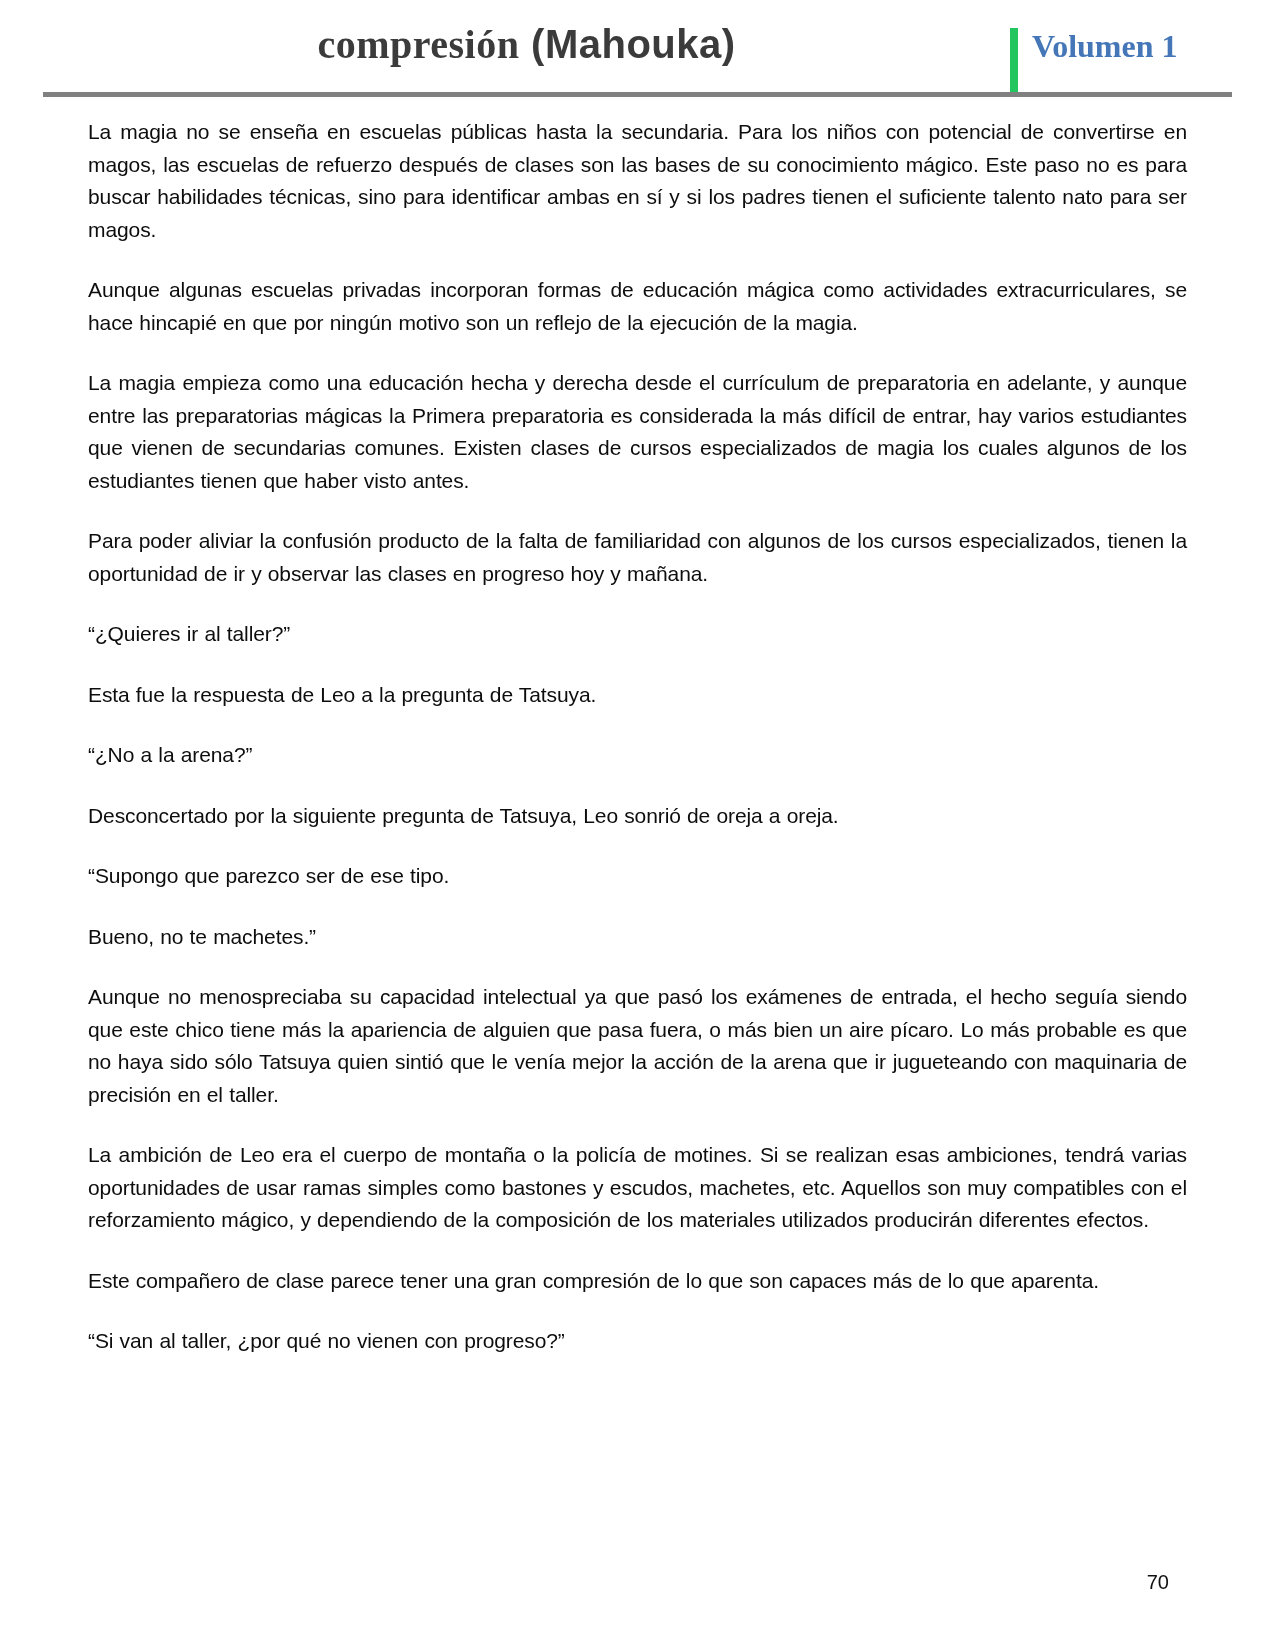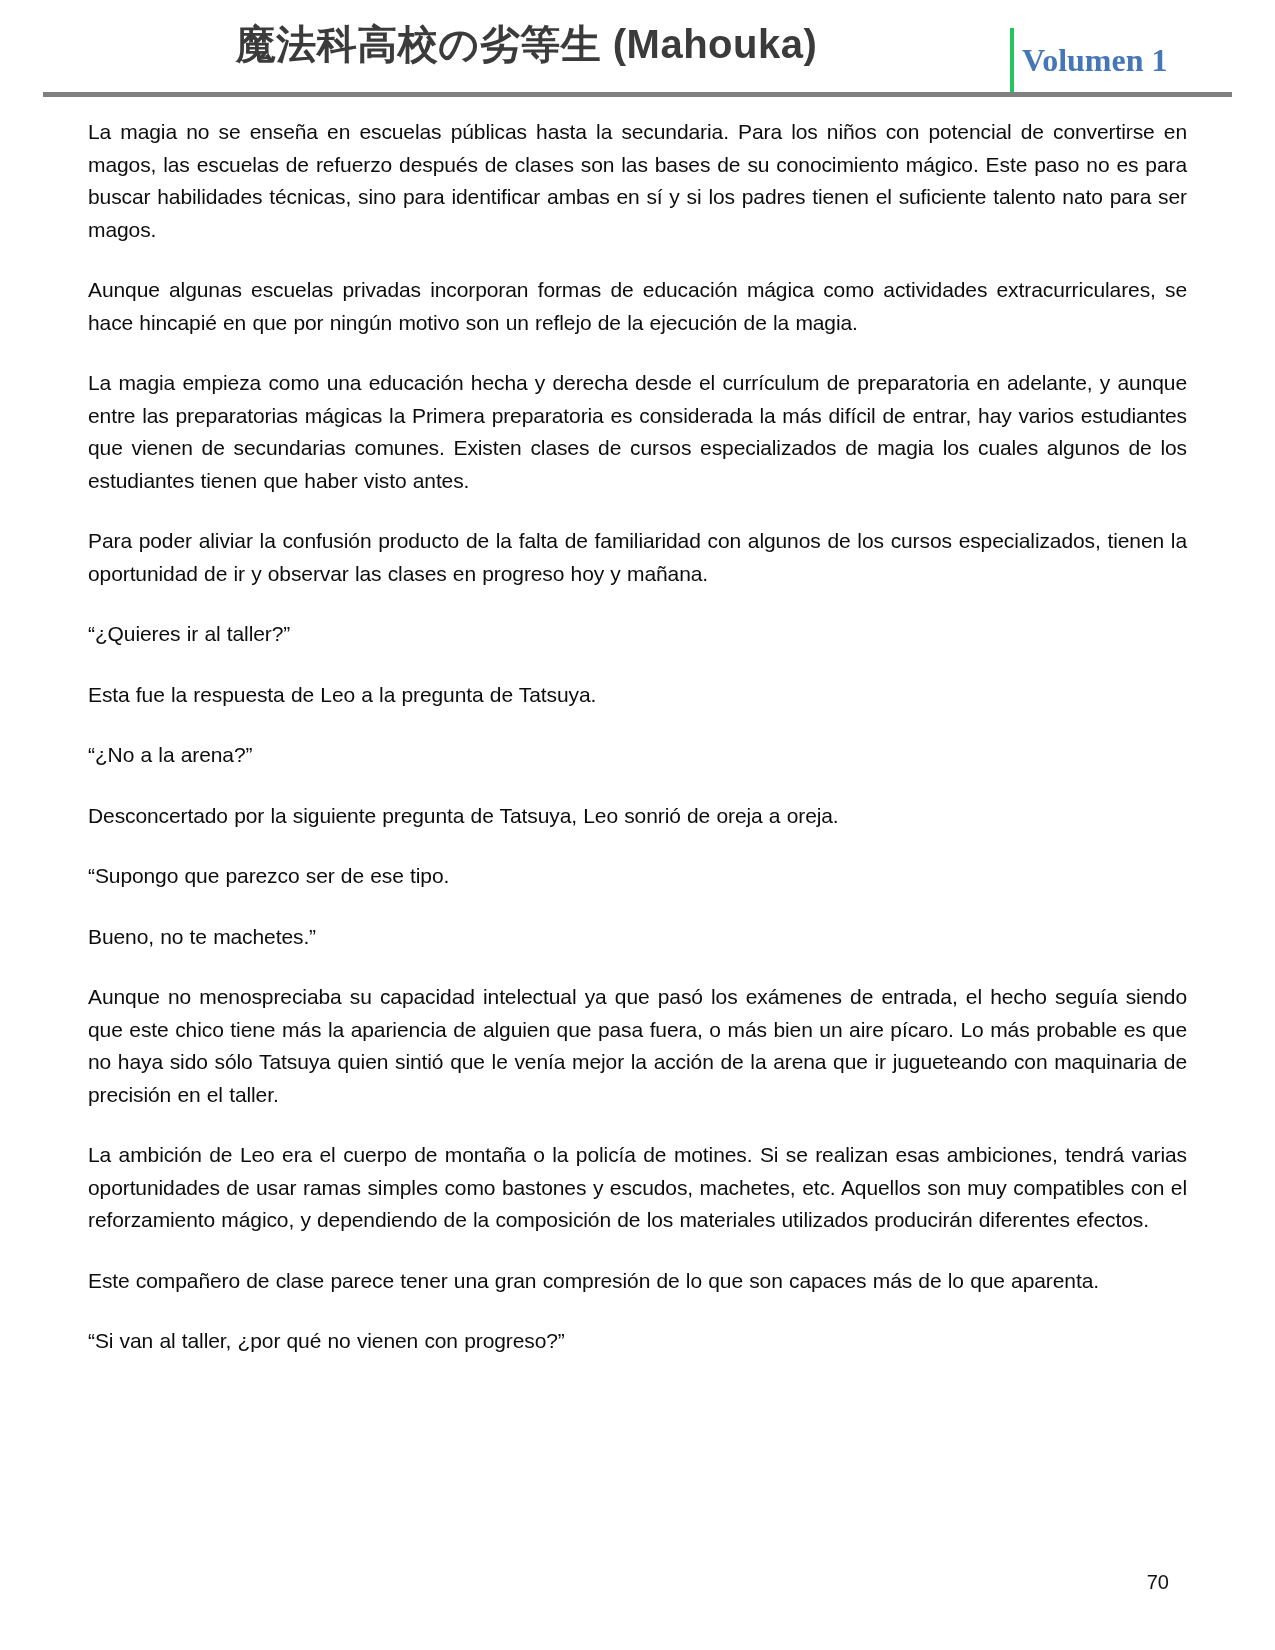--- a/index.html
+++ b/index.html
@@ -51,24 +51,24 @@
     font-family: "Liberation Serif", "DejaVu Serif", serif;
     font-weight: 600;
   }
   .book-title .latin {
     font-family: "Liberation Sans", sans-serif;
     font-weight: bold;
   }
   .header-right {
     width: 222px;
     height: 64px;
-    border-left: 4px solid #22c55e;
+    border-left: 8px solid #22c55e;
     display: flex;
-    align-items: center;
-    padding-left: 8px;
+    align-items: flex-start;
+    padding-left: 14px;
     box-sizing: border-box;
   }
   .volume-label {
     font-family: "Liberation Serif", "DejaVu Serif", serif;
     font-weight: bold;
     font-size: 32px;
     color: #4577b8;
     white-space: nowrap;
   }
   
@@ -94,21 +94,21 @@
     color: #111111;
   }
 </style>
 </head>
 <body>
 
 <div class="page">
 
   <header class="page-header">
     <div class="header-left">
-      <h1 class="book-title"><span class="jp">魔法科高校の劣等生</span><span class="latin"> (Mahouka)</span></h1>
+      <h1 class="book-title"><span class="jp">compresión</span><span class="latin"> (Mahouka)</span></h1>
     </div>
     <div class="header-right">
       <div class="volume-label">Volumen 1</div>
     </div>
   </header>
 
   <main class="page-body">
     <p>La magia no se enseña en escuelas públicas hasta la secundaria. Para los niños con potencial de convertirse en magos, las escuelas de refuerzo después de clases son las bases de su conocimiento mágico. Este paso no es para buscar habilidades técnicas, sino para identificar ambas en sí y si los padres tienen el suficiente talento nato para ser magos.</p>
     <p>Aunque algunas escuelas privadas incorporan formas de educación mágica como actividades extracurriculares, se hace hincapié en que por ningún motivo son un reflejo de la ejecución de la magia.</p>
     <p>La magia empieza como una educación hecha y derecha desde el currículum de preparatoria en adelante, y aunque entre las preparatorias mágicas la Primera preparatoria es considerada la más difícil de entrar, hay varios estudiantes que vienen de secundarias comunes. Existen clases de cursos especializados de magia los cuales algunos de los estudiantes tienen que haber visto antes.</p>

